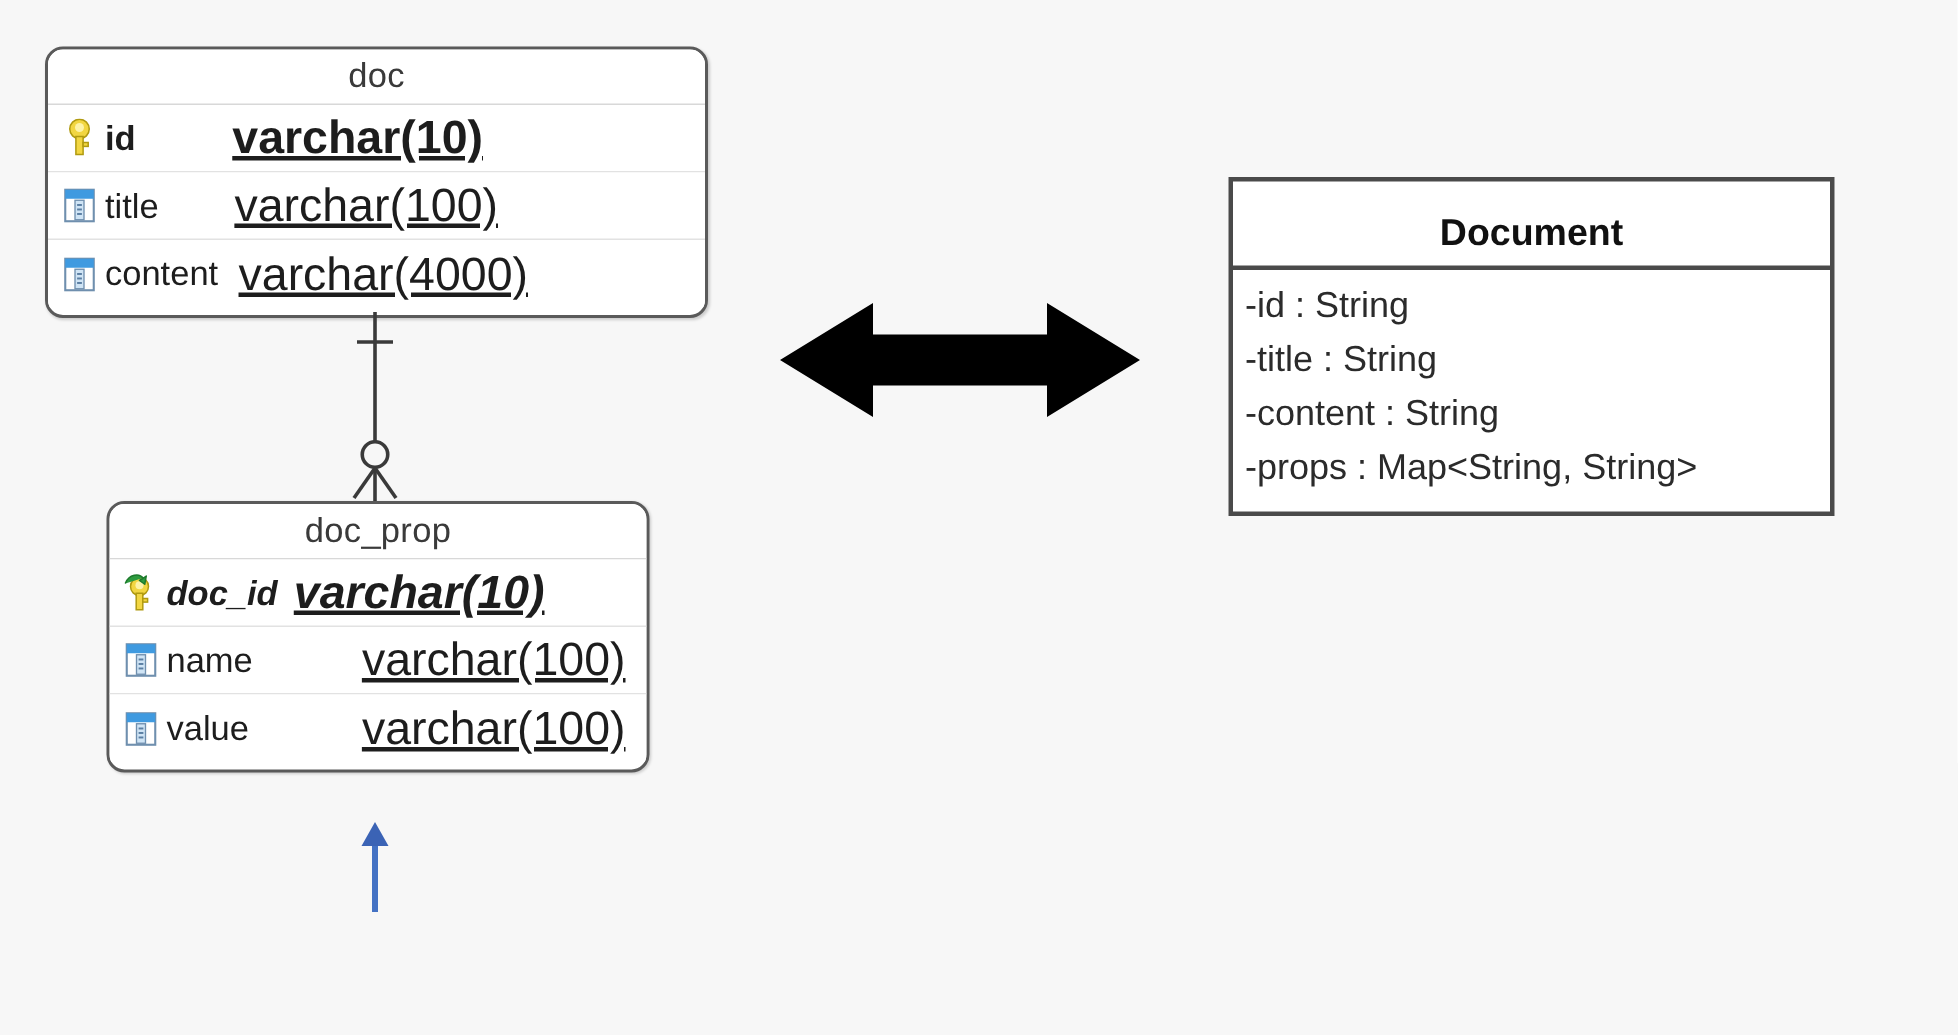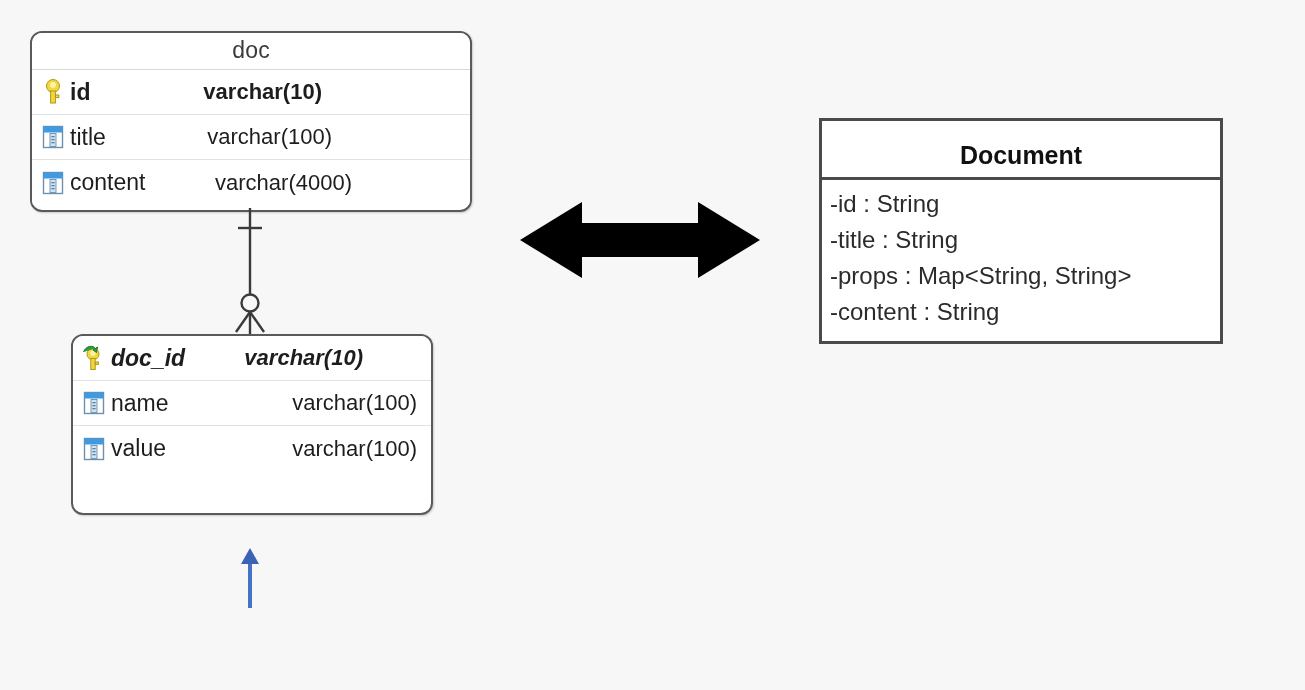--- a/index.html
+++ b/index.html
@@ -51,24 +51,25 @@
     align-items: center;
     justify-content: center;
     padding-left: 4px;
   }
   .er-col {
     font-size: 23px;
     color: #1d1d1d;
     flex: 0 0 auto;
   }
   .er-type {
-    font-size: 22px;
+    font-size: 31px;
     color: #1d1d1d;
     margin-left: auto;
     padding-right: 14px;
+    text-decoration: underline;
   }
   .pk .er-col, .pk .er-type { font-weight: bold; }
   .pkfk .er-col, .pkfk .er-type { font-weight: bold; font-style: italic; }
 
   
   .uml-box {
     position: absolute;
     background: #ffffff;
     border: 3px solid #4a4a4a;
     box-sizing: border-box;
@@ -159,20 +160,21 @@
     <line x1="38" y1="20" x2="62" y2="20" stroke="#3a3a3a" stroke-width="2.4"></line>
 
     <circle cx="50" cy="95" r="8.5" fill="#f7f7f7" stroke="#3a3a3a" stroke-width="2.4"></circle>
 
     <line x1="50" y1="104" x2="36" y2="124" stroke="#3a3a3a" stroke-width="2.4"></line>
     <line x1="50" y1="104" x2="50" y2="126" stroke="#3a3a3a" stroke-width="2.4"></line>
     <line x1="50" y1="104" x2="64" y2="124" stroke="#3a3a3a" stroke-width="2.4"></line>
   </svg>
 
   <div class="er-table" id="table-doc-prop" style="left:71px; top:334px; width:362px; height:181px;">
+    <div class="er-title">doc_prop</div>
 
     <div class="er-row pkfk">
       <span class="er-ico">
         <svg width="24" height="28" viewBox="0 0 24 28">
           <ellipse cx="11" cy="10" rx="6" ry="6" fill="#f2d642" stroke="#b09a10" stroke-width="1"></ellipse>
           <ellipse cx="11" cy="9.2" rx="2.7" ry="2.7" fill="#fdf3a8"></ellipse>
           <rect x="8.8" y="14.5" width="4.4" height="11" fill="#f2d642" stroke="#b09a10" stroke-width="1"></rect>
           <rect x="13.2" y="18" width="3.2" height="2.4" fill="#f2d642" stroke="#b09a10" stroke-width="1"></rect>
           <path d="M1.5 8 C4 1.5, 11 1, 13.5 4.5 L11 6 L14.5 8.5 L15.5 3 L13.8 4.2" fill="#2e9b3f" stroke="#1d7a2c" stroke-width="1" stroke-linejoin="round"></path>
         </svg>
@@ -214,22 +216,22 @@
 
   <svg class="abs" style="left:520px; top:190px;" width="240" height="100">
     <polygon points="0,50 62,12 62,33 178,33 178,12 240,50 178,88 178,67 62,67 62,88" fill="#000000"></polygon>
   </svg>
 
   <div class="uml-box" style="left:819px; top:118px; width:404px; height:226px;">
     <div class="uml-title">Document</div>
     <div class="uml-attrs">
       <div class="uml-attr">-id : String</div>
       <div class="uml-attr">-title : String</div>
+      <div class="uml-attr">-content : String</div>
       <div class="uml-attr">-props : Map&lt;String, String&gt;</div>
-      <div class="uml-attr">-content : String</div>
     </div>
   </div>
 
   <svg class="abs" style="left:232px; top:546px;" width="40" height="62">
     <line x1="18" y1="62" x2="18" y2="14" stroke="#4472c4" stroke-width="4"></line>
     <polygon points="18,2 9,18 27,18" fill="#3b63b5"></polygon>
   </svg>
 
 
 </div>

